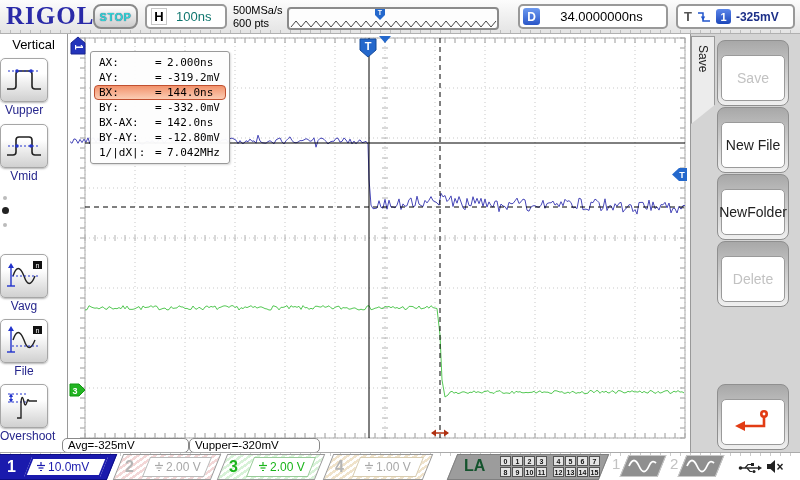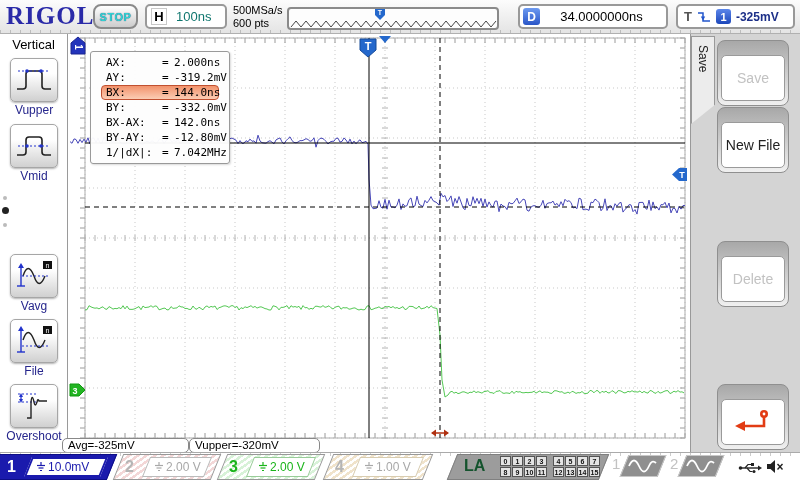--- a/index.html
+++ b/index.html
@@ -35,34 +35,34 @@
 .tlabel{font-weight:bold;font-size:13px;color:#555}
 .tsrc{width:15px;height:15px;border-radius:3px;background:linear-gradient(#5b86ea,#1c47ba);
   color:#fff;font-size:11px;font-weight:bold;display:flex;align-items:center;justify-content:center}
 .tlev{font-size:12px;font-weight:bold;color:#1c2f88}
 .ruler{position:absolute;bottom:0;left:0;right:0;height:3px;
   background:repeating-linear-gradient(90deg,#bdbdbd 0 1px,transparent 1px 10px)}
 
 .leftmenu{position:absolute;left:0;top:34px;width:68px;height:418px;background:#fff;
   border-right:1px solid #9a9a9a}
 .ltitle{text-align:center;font-size:13px;color:#000;margin-top:3px}
-.mitem{position:absolute;left:0;width:68px;text-align:center}
+.mitem{position:absolute;left:0;width:48px;text-align:center}
 .mbtn{display:block;margin:0 auto;width:48px;height:44px;border:1px solid #a6a6a6;border-radius:5px;
   background:linear-gradient(#ffffff 35%,#d0d0d0);box-shadow:0 1px 2px rgba(0,0,0,.3);padding:3px 2px}
 .mlabel{font-size:12px;color:#26268c;margin-top:1px;white-space:nowrap}
 .i1{top:24px}.i2{top:90px}.i3{top:156px}.i4{top:220px}.i5{top:285px}.i6{top:350px}
 .dot{position:absolute;left:3px;border-radius:50%;background:#bbb}
 .d1{top:162px;width:4px;height:4px}.d2{top:173px;width:7px;height:7px;background:#222;left:2px}
 .d3{top:189px;width:4px;height:4px}
 
 .scopearea{position:absolute;left:68px;top:34px;width:622px;height:418px;background:#fff}
 #scope{position:absolute;left:0;top:0}
 #scope text{fill:#fff;font-weight:bold;font-family:"Liberation Sans",sans-serif;text-anchor:middle}
 .cursorbox{position:absolute;left:22px;top:17px;width:140px;background:rgba(253,253,253,.96);
-  border:1px solid #999;border-radius:3px;padding:3px 12px;box-shadow:1px 1px 2px rgba(0,0,0,.15)}
+  border:1px solid #999;border-radius:3px;padding:3px 5px;box-shadow:1px 1px 2px rgba(0,0,0,.15)}
 .crow{display:grid;grid-template-columns:56px 12px auto;height:15px;line-height:15px;
   font-family:"DejaVu Sans Mono",monospace;font-size:11px;color:#000;padding:0 3px}
 .crow.hl{background:linear-gradient(#f2926c,#fbcdb4);border:1px solid #c05030;border-radius:4px;
   margin:0 -2px;padding:0 4px;height:15px;line-height:13px}
 .meas{position:absolute;top:404px;height:15px;line-height:13px;background:#fff;border:1px solid #888;
   border-radius:5px;font-size:11.5px;color:#000;padding:0 5px}
 .m1{left:-6px;width:127px}
 .m2{left:121px;width:131px}
 
 .rightmenu{position:absolute;left:690px;top:34px;width:110px;height:418px;background:#d4d4d4;
@@ -640,20 +640,23 @@
   <div class="rightmenu">
     <div class="rtab">
       <span>Save</span>
     </div>
     <div class="rbtn r1 dim">
       <div class="inner">Save</div>
     </div>
     <div class="rbtn r2">
       <div class="inner">New File</div>
     </div>
+    <div class="rbtn r3">
+      <div class="inner">NewFolder</div>
+    </div>
     <div class="rbtn r4 dim">
       <div class="inner">Delete</div>
     </div>
     <div class="rbtn r5">
       <div class="inner">
         <svg width="44" height="26" viewBox="0 0 44 26">
           <circle cx="33" cy="5" r="4" fill="#e23c14"></circle>
             <circle cx="33" cy="5" r="1.4" fill="#fff"></circle>
           <path d="M33,8 v9 h-20" stroke="#e23c14" stroke-width="2.6" fill="none"></path>
           <polygon points="14,12 14,22 4,17" fill="#e23c14"></polygon>

